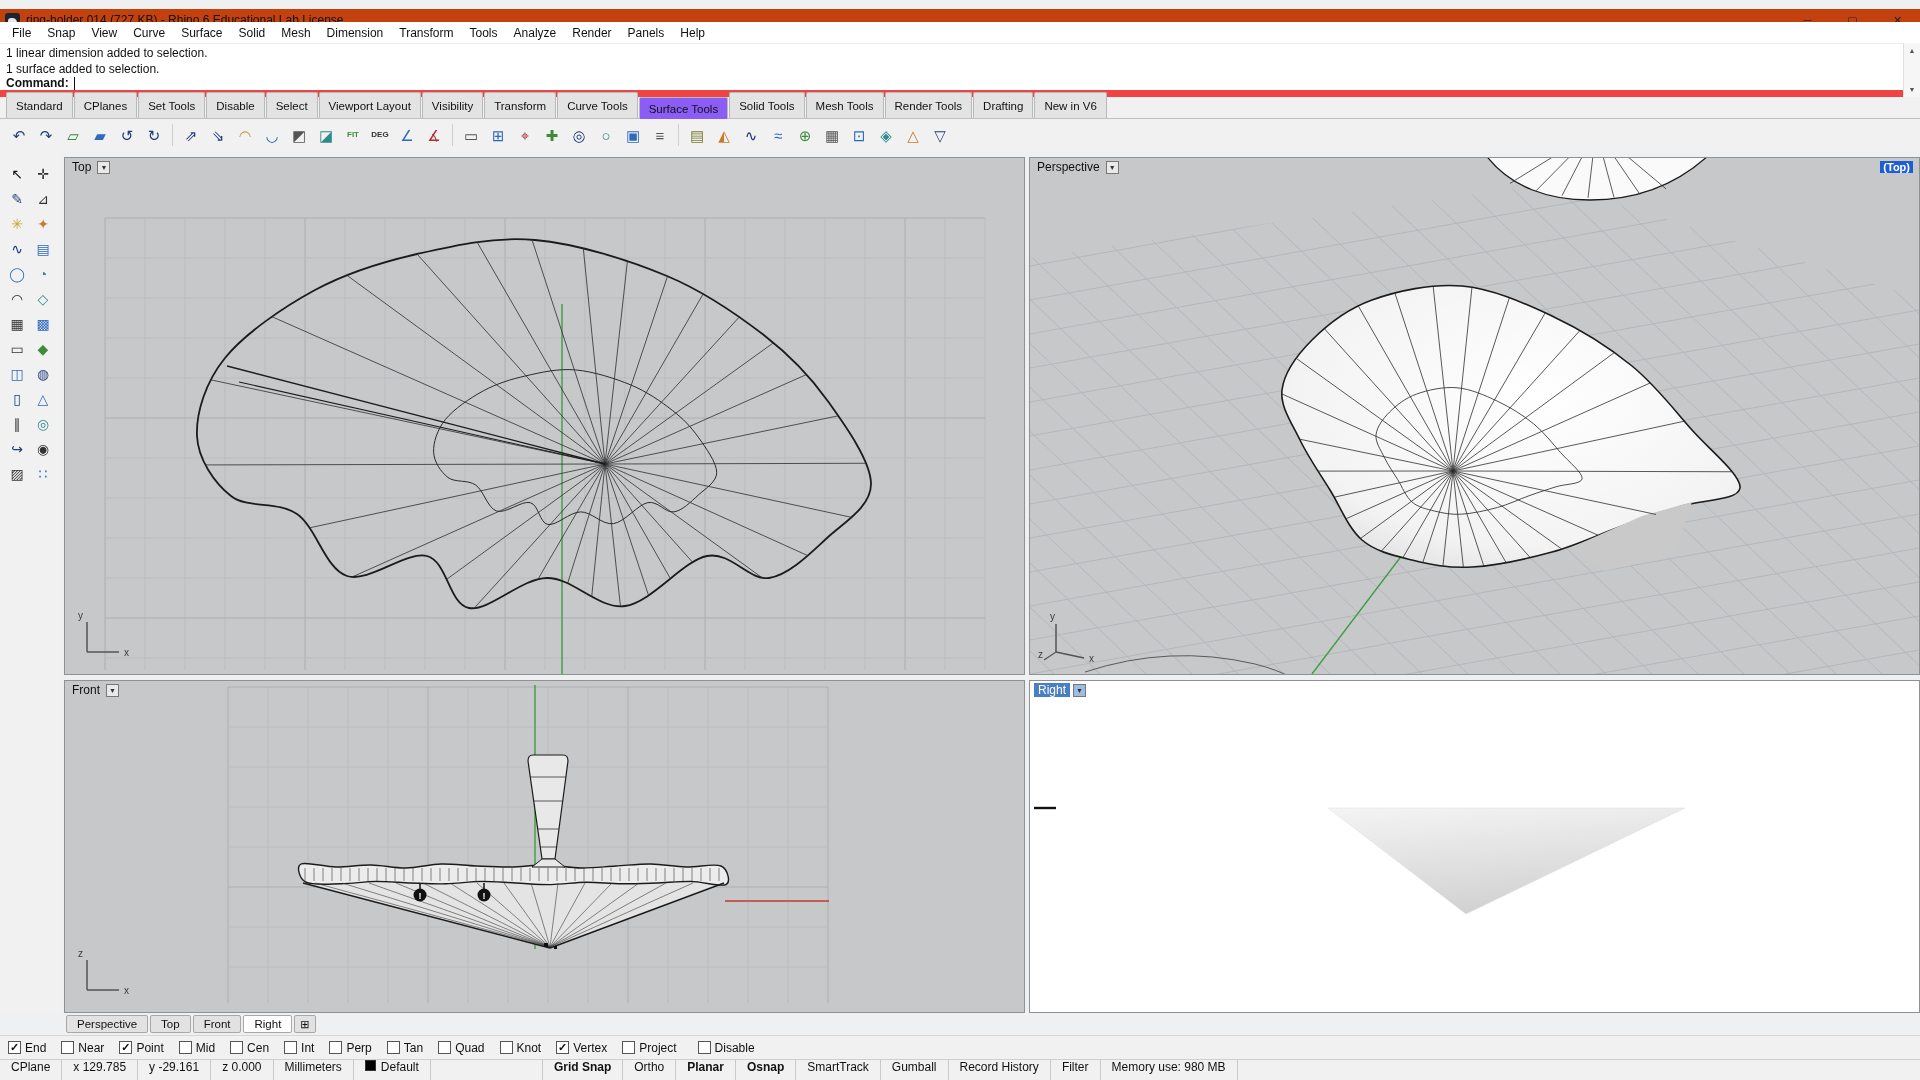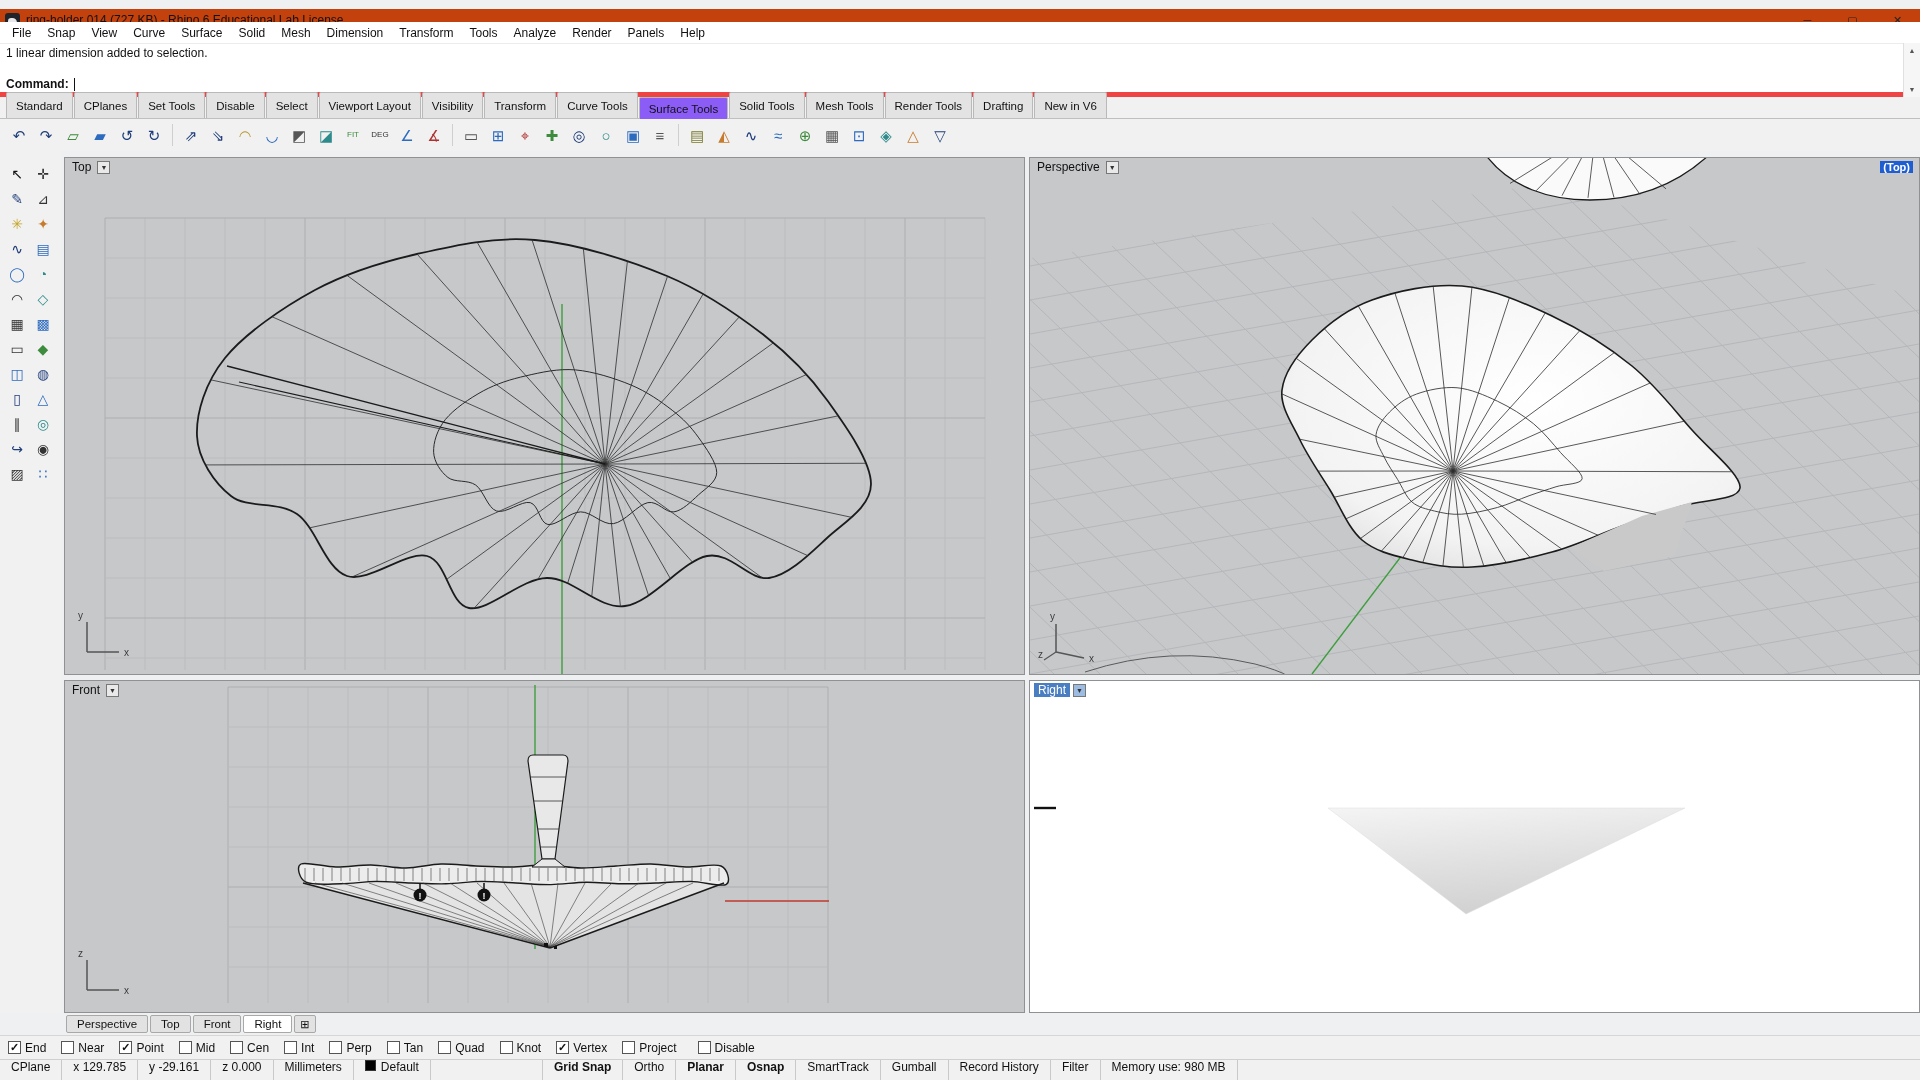--- a/index.html
+++ b/index.html
@@ -11,32 +11,32 @@
 .logo::after{content:"";position:absolute;left:3px;top:5px;width:9px;height:6px;background:#e8e8e8;border-radius:5px 7px 2px 2px}
 .title-text{font-size:12px}
 .win-controls{margin-left:auto;display:flex;height:100%}
 .win-btn{width:45px;height:100%;display:flex;align-items:center;justify-content:center;font-size:11px;color:#222}
 .menubar{top:22px;height:21px;background:#fff;display:flex;align-items:center;padding-left:4px}
 .menu-item{padding:2px 8px;cursor:default;white-space:nowrap}
 .cmdhist{top:43px;height:33px;background:#fff;border-top:1px solid #ececec;padding:1px 20px 0 6px;line-height:16px}
 .hist-line{height:16px;white-space:nowrap}
 .cmdscroll{position:absolute;right:0;top:43px;width:17px;height:54px;display:flex;flex-direction:column;justify-content:space-between;background:#f6f6f6;border-left:1px solid #e0e0e0;z-index:5}
 .scr-btn{height:15px;display:flex;align-items:center;justify-content:center;font-size:7px;color:#555}
-.cmdprompt{top:76px;height:21px;background:#fff;border-bottom:5px solid #ef4444;display:flex;align-items:center;padding-left:6px}
+.cmdprompt{top:76px;height:21px;background:#fff;border-bottom:7px solid #ef4444;display:flex;align-items:center;padding-left:6px}
 .prompt-label{font-weight:700}
 .caret{display:inline-block;width:1px;height:13px;background:#111;margin-left:5px}
 .tabbar{top:97px;height:22px;background:#f1f1f1;display:flex;align-items:flex-end;padding-left:6px;border-bottom:1px solid #bfbfbf}
 .tab{height:26px;display:flex;align-items:center;padding:0 9px;font-size:11.5px;background:#e3e3e3;border:1px solid #b9b9b9;border-bottom:none;margin-right:1px;border-radius:2px 2px 0 0;white-space:nowrap}
 .tab[data-state="active"]{height:22px;background:#8b5cf6;margin-bottom:-1px}
 .toolbar{top:119px;height:32px;background:#f1f1f1;display:flex;align-items:center;padding-left:6px;gap:1px}
 .tb-icon{width:26px;height:26px;display:flex;align-items:center;justify-content:center;border-radius:2px}
 .tb-glyph{font-size:15px;line-height:1}
 .tb-icon[data-state="sep"]{width:9px}
 .tb-icon[data-state="sep"]::before{content:"";width:1px;height:22px;background:#cfcfcf}
-.tb-icon[data-state="text"] .tb-glyph{font-size:8px;font-weight:400}
+.tb-icon[data-state="text"] .tb-glyph{font-size:8px;font-weight:700}
 .sidebar{position:absolute;left:0;top:151px;width:61px;height:862px;background:#f1f1f1;padding:10px 0 0 4px}
 .sb-grid{display:flex;flex-wrap:wrap;width:54px}
 .sb-icon{width:26px;height:25px;display:flex;align-items:center;justify-content:center}
 .sb-glyph{font-size:14px;line-height:1}
 .viewport{position:absolute;border:1px solid #8f9193;background:#c6c8ca;overflow:hidden}
 .viewport svg.canvas{position:absolute;left:0;top:0}
 .vp-title{position:absolute;left:4px;top:2px;display:flex;align-items:center;gap:3px;font-size:12px}
 .vp-title .t{padding:0 3px}
 .vp-title .dd{width:13px;height:13px;border:1px solid #777;background:#e9e9e9;font-size:7px;display:flex;align-items:center;justify-content:center;color:#333}
 .vp-title.active .t{background:#4a7ec2;color:#fff;padding:0 4px}
@@ -88,20 +88,21 @@
       <div class="menu-item">Tools</div>
       <div class="menu-item">Analyze</div>
       <div class="menu-item">Render</div>
       <div class="menu-item">Panels</div>
       <div class="menu-item">Help</div>
     </div>
 
   <div class="band cmdhist">
 
   <div class="hist-line">1 linear dimension added to selection.</div>
+      <div class="hist-line">1 surface added to selection.</div>
     </div>
   <div class="cmdscroll">
     <div class="scr-btn">▲</div>
     <div class="scr-btn">▼</div>
   </div>
 
   <div class="band cmdprompt">
     <span class="prompt-label">Command:</span>
     <span class="caret"></span>
   </div>

